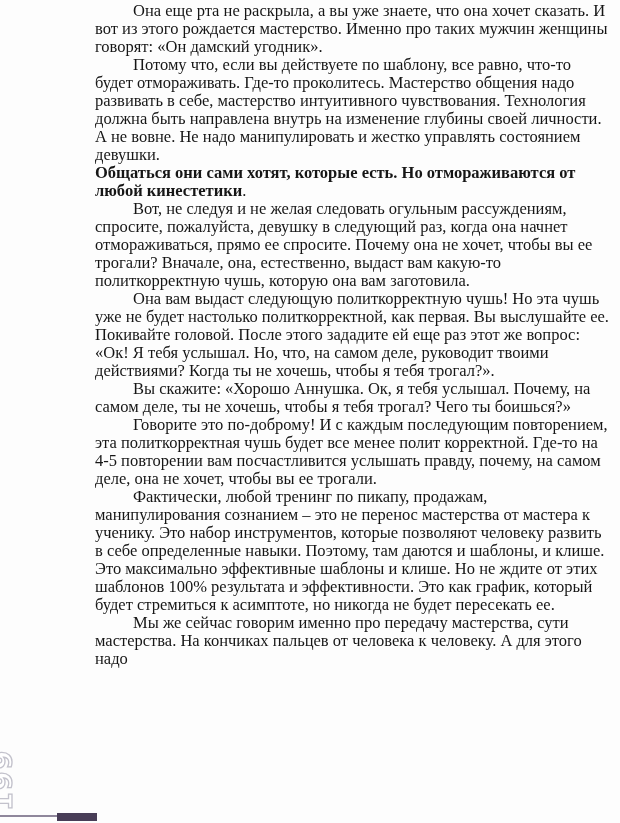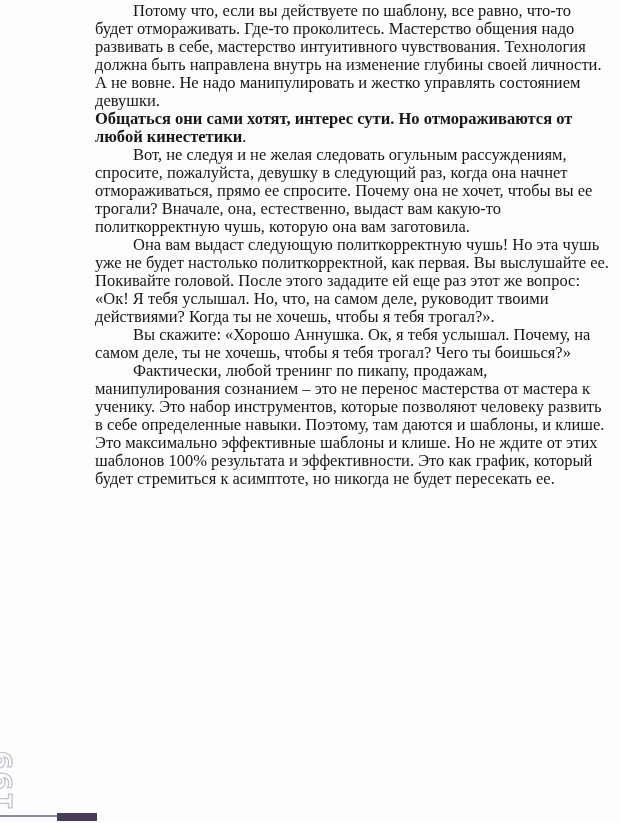--- a/index.html
+++ b/index.html
@@ -52,26 +52,29 @@
     left: 57px; bottom: 2px;
     width: 40px; height: 8px;
   }
 </style>
 </head>
 <body>
 
 <div class="page" style="background: rgb(253, 253, 253);">
 
   <div class="text-column" style="color: rgb(22, 22, 22);">
+    <p class="para">Она еще рта не раскрыла, а вы уже знаете, что она хочет сказать. И вот из этого рождается мастерство. Именно про таких мужчин женщины говорят: «Он дамский угодник».</p>
     <p class="para gap">Потому что, если вы действуете по шаблону, все равно, что-то будет отмораживать. Где-то проколитесь. Мастерство общения надо развивать в себе, мастерство интуитивного чувствования. Технология должна быть направлена внутрь на изменение глубины своей личности. А не вовне. Не надо манипулировать и жестко управлять состоянием девушки.</p>
-    <p class="heading"><span>Общаться они сами хотят, интерес сути. Но отмораживаются от любой кинестетики</span><span class="normal">.</span></p>
+    <p class="heading"><span>Общаться они сами хотят, которые есть. Но отмораживаются от любой кинестетики</span><span class="normal">.</span></p>
     <p class="para gap">Вот, не следуя и не желая следовать огульным рассуждениям, спросите, пожалуйста, девушку в следующий раз, когда она начнет отмораживаться, прямо ее спросите. Почему она не хочет, чтобы вы ее трогали? Вначале, она, естественно, выдаст вам какую-то политкорректную чушь, которую она вам заготовила.</p>
     <p class="para gap">Она вам выдаст следующую политкорректную чушь! Но эта чушь уже не будет настолько политкорректной, как первая. Вы выслушайте ее. Покивайте головой. После этого зададите ей еще раз этот же вопрос: «Ок! Я тебя услышал. Но, что, на самом деле, руководит твоими действиями? Когда ты не хочешь, чтобы я тебя трогал?».</p>
     <p class="para">Вы скажите: «Хорошо Аннушка. Ок, я тебя услышал. Почему, на самом деле, ты не хочешь, чтобы я тебя трогал? Чего ты боишься?»</p>
+    <p class="para">Говорите это по-доброму! И с каждым последующим повторением, эта политкорректная чушь будет все менее полит корректной. Где-то на 4-5 повторении вам посчастливится услышать правду, почему, на самом деле, она не хочет, чтобы вы ее трогали.</p>
     <p class="para gap">Фактически, любой тренинг по пикапу, продажам, манипулирования сознанием – это не перенос мастерства от мастера к ученику. Это набор инструментов, которые позволяют человеку развить в себе определенные навыки. Поэтому, там даются и шаблоны, и клише. Это максимально эффективные шаблоны и клише. Но не ждите от этих шаблонов 100% результата и эффективности. Это как график, который будет стремиться к асимптоте, но никогда не будет пересекать ее.</p>
+    <p class="para">Мы же сейчас говорим именно про передачу мастерства, сути мастерства. На кончиках пальцев от человека к человеку. А для этого надо</p>
   </div>
 
   <div class="page-number" style="color: rgb(195, 194, 204);">199</div>
 
   <div class="footer-rule" style="background: rgb(143, 135, 155);"></div>
 
   <div class="footer-accent-bar" style="background: rgb(72, 61, 87);"></div>
 
 </div>
 

